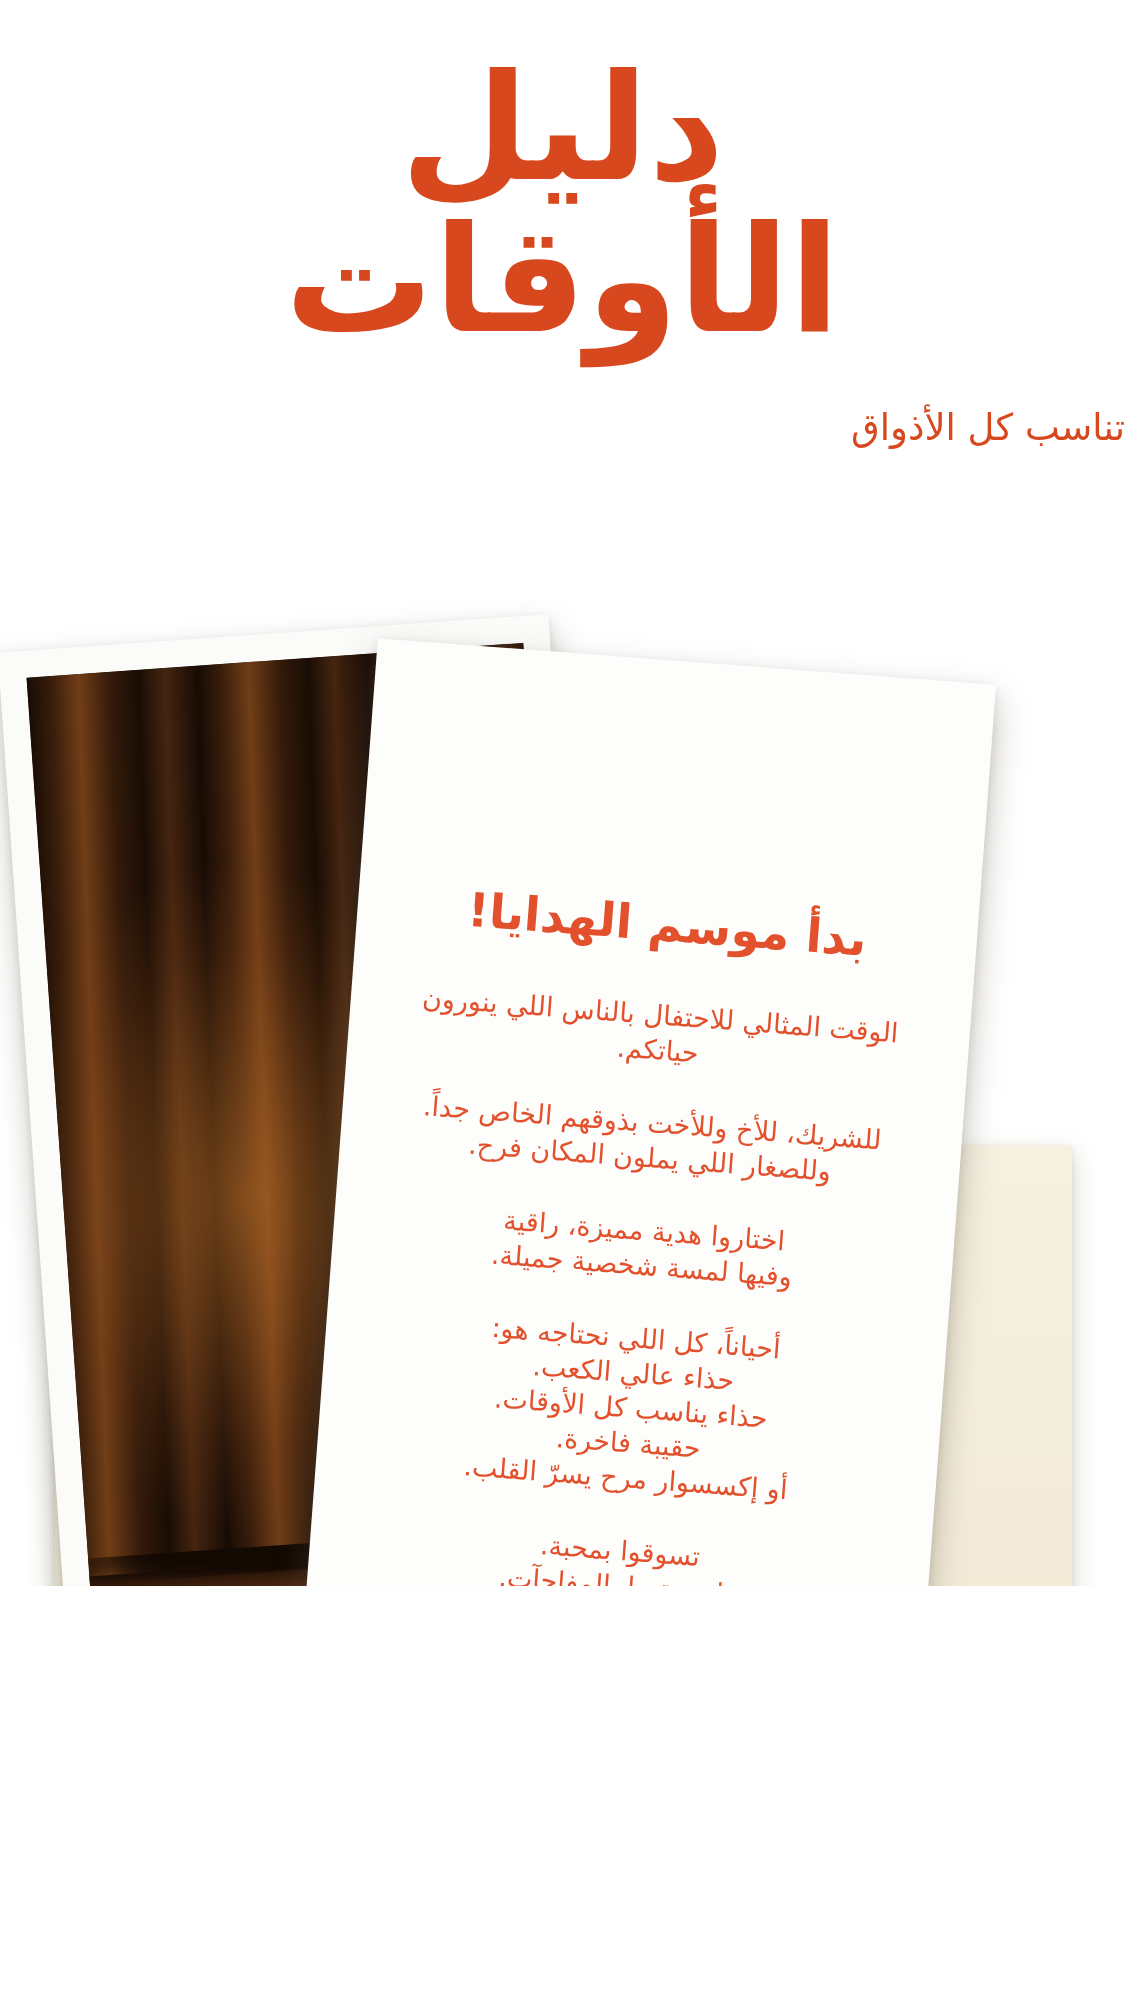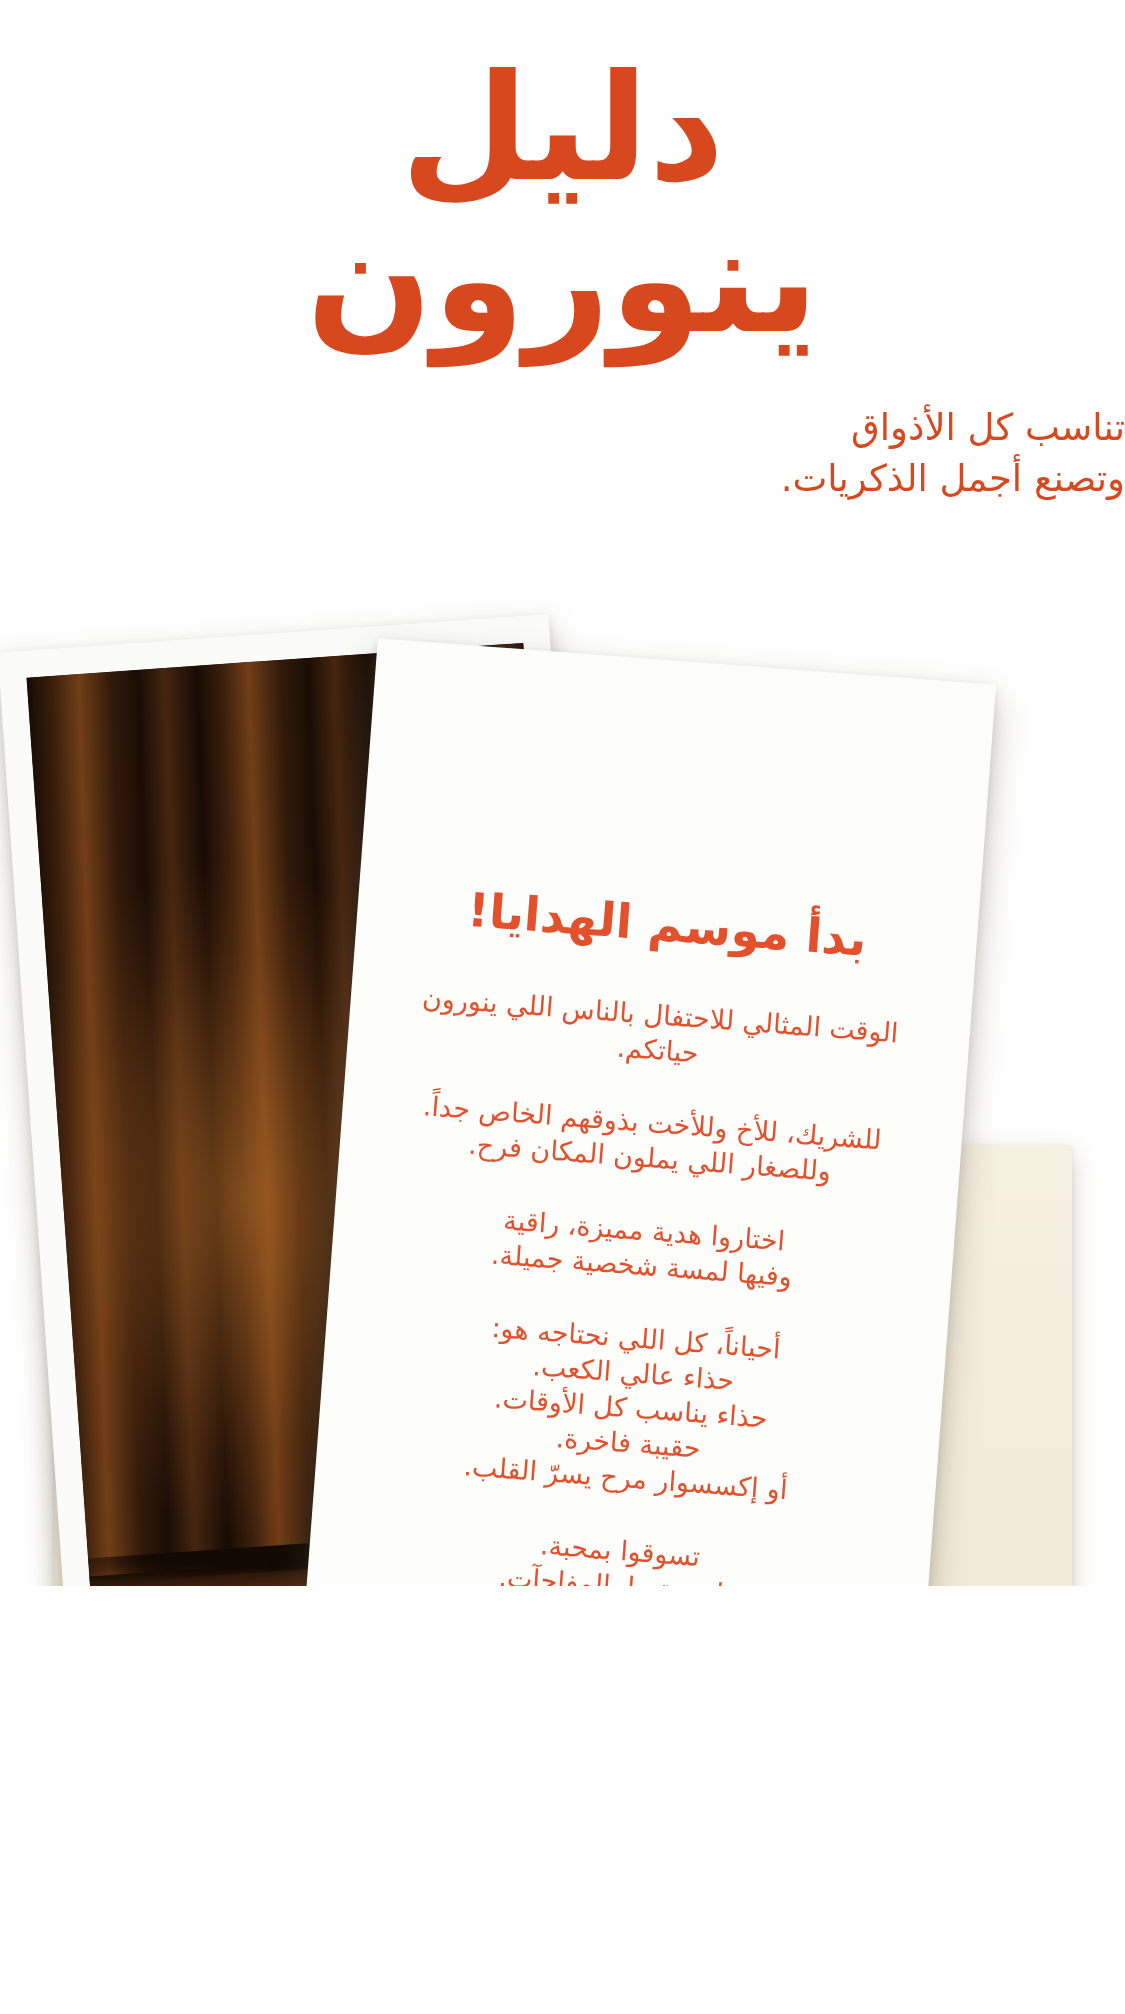--- a/index.html
+++ b/index.html
@@ -124,25 +124,24 @@
   }
 </style>
 </head>
 <body>
 
 <div class="stage">
 
   <div class="hero" dir="rtl">
     <div class="hero-title">
       <div>دليل</div>
-      <div>ينورون</div>
+      <div>الأوقات</div>
     </div>
     <div class="hero-subtitle">
       <div>تناسب كل الأذواق</div>
-      <div>وتصنع أجمل الذكريات.</div>
     </div>
   </div>
 
   <div class="envelope">
     <svg viewBox="0 0 1017 733" preserveAspectRatio="none">
       <path d="M0,733 Q255,500 507,432 Q770,528 1017,733 Z" fill="rgba(250,245,231,0.65)"></path>
       <path d="M0,733 Q255,500 507,432 Q770,528 1017,733" fill="none" stroke="rgba(150,130,85,0.22)" stroke-width="7"></path>
       <path d="M0,733 Q255,500 507,432 Q770,528 1017,733" fill="none" stroke="rgba(205,190,150,0.95)" stroke-width="2.5"></path>
     </svg>
   </div>

